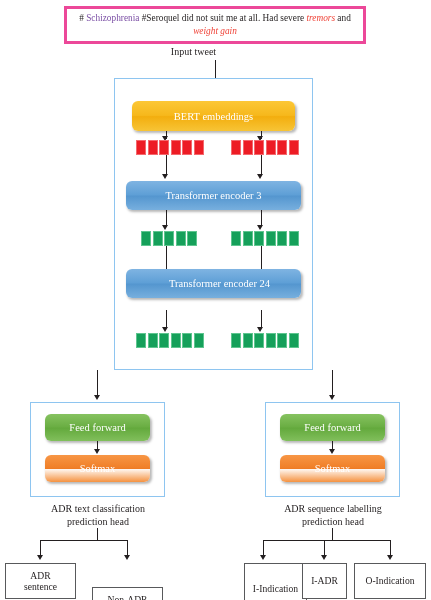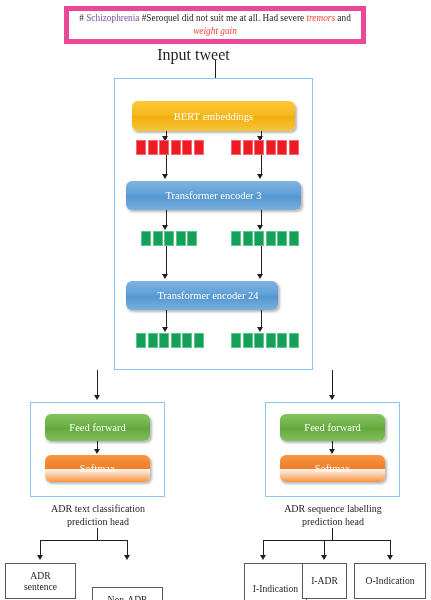--- a/index.html
+++ b/index.html
@@ -10,35 +10,35 @@
     color:#231f20;
     overflow:hidden;
     position:relative;
   }
   .stage{position:absolute;left:0;top:0;width:431px;height:600px;}
   .abs{position:absolute;}
 
   
   #tweet-box{
     left:64px;top:6px;width:302px;height:38px;
-    border:5px solid #ec4899;
+    border:3px solid #ec4899;
     background:#fff;
     box-sizing:border-box;
     display:flex;align-items:center;justify-content:center;
   }
   #tweet-text{
     font-size:9.3px;line-height:13px;text-align:center;
     padding:0 5px;
   }
   .hash-tag{color:#7b4fa5;}
   .adr-term{color:#ef4136;font-style:italic;}
 
   #input-tweet-label{
     left:0;top:46px;width:387px;text-align:center;
-    font-size:16px;
+    font-size:10px;
   }
 
   
   #bert-container{
     left:114px;top:78px;width:199px;height:292px;
     border:1.3px solid #8ec5f0;
     box-sizing:border-box;
     background:#fff;
   }
   #bert-label{
@@ -55,21 +55,21 @@
     box-sizing:border-box;
     text-align:left;
   }
   .yellow{background:linear-gradient(180deg,#fcc736 0%,#f6b81c 48%,#f3ae0e 52%,#f7c436 100%);}
   .blue{background:linear-gradient(180deg,#7fb4e2 0%,#5e9fd6 48%,#5496cf 52%,#77afde 100%);}
   .green{background:linear-gradient(180deg,#86c260 0%,#6aae43 48%,#63a93c 52%,#81bf5c 100%);}
   .orange{background:linear-gradient(180deg,#f79645 0%,#f07f28 48%,#ee7820 52%,#f5924010 52%,#f59240 100%);}
 
   #bert-embeddings{left:132px;top:101px;width:163px;height:30px;}
   #encoder-1{left:126px;top:181px;width:175px;height:29px;}
-  #encoder-24{left:126px;top:281px;width:152px;height:29px;padding-left:12px;}
+  #encoder-24{left:126px;top:269px;width:175px;height:29px;padding-left:12px;}
 
   
   .tokrow{display:flex;gap:1.5px;}
   .tok{width:10px;height:15px;box-sizing:border-box;}
   .tok-red{background:#ed1c24;border:0.8px solid #f4686d;}
   .tok-green{background:#15a05a;border:0.8px solid #5ec58f;}
 
   #tokrow-r-left{left:136px;top:140px;}
   #tokrow-r-right{left:231px;top:140px;}
   #tokrow-g1-left{left:141px;top:231px;}

